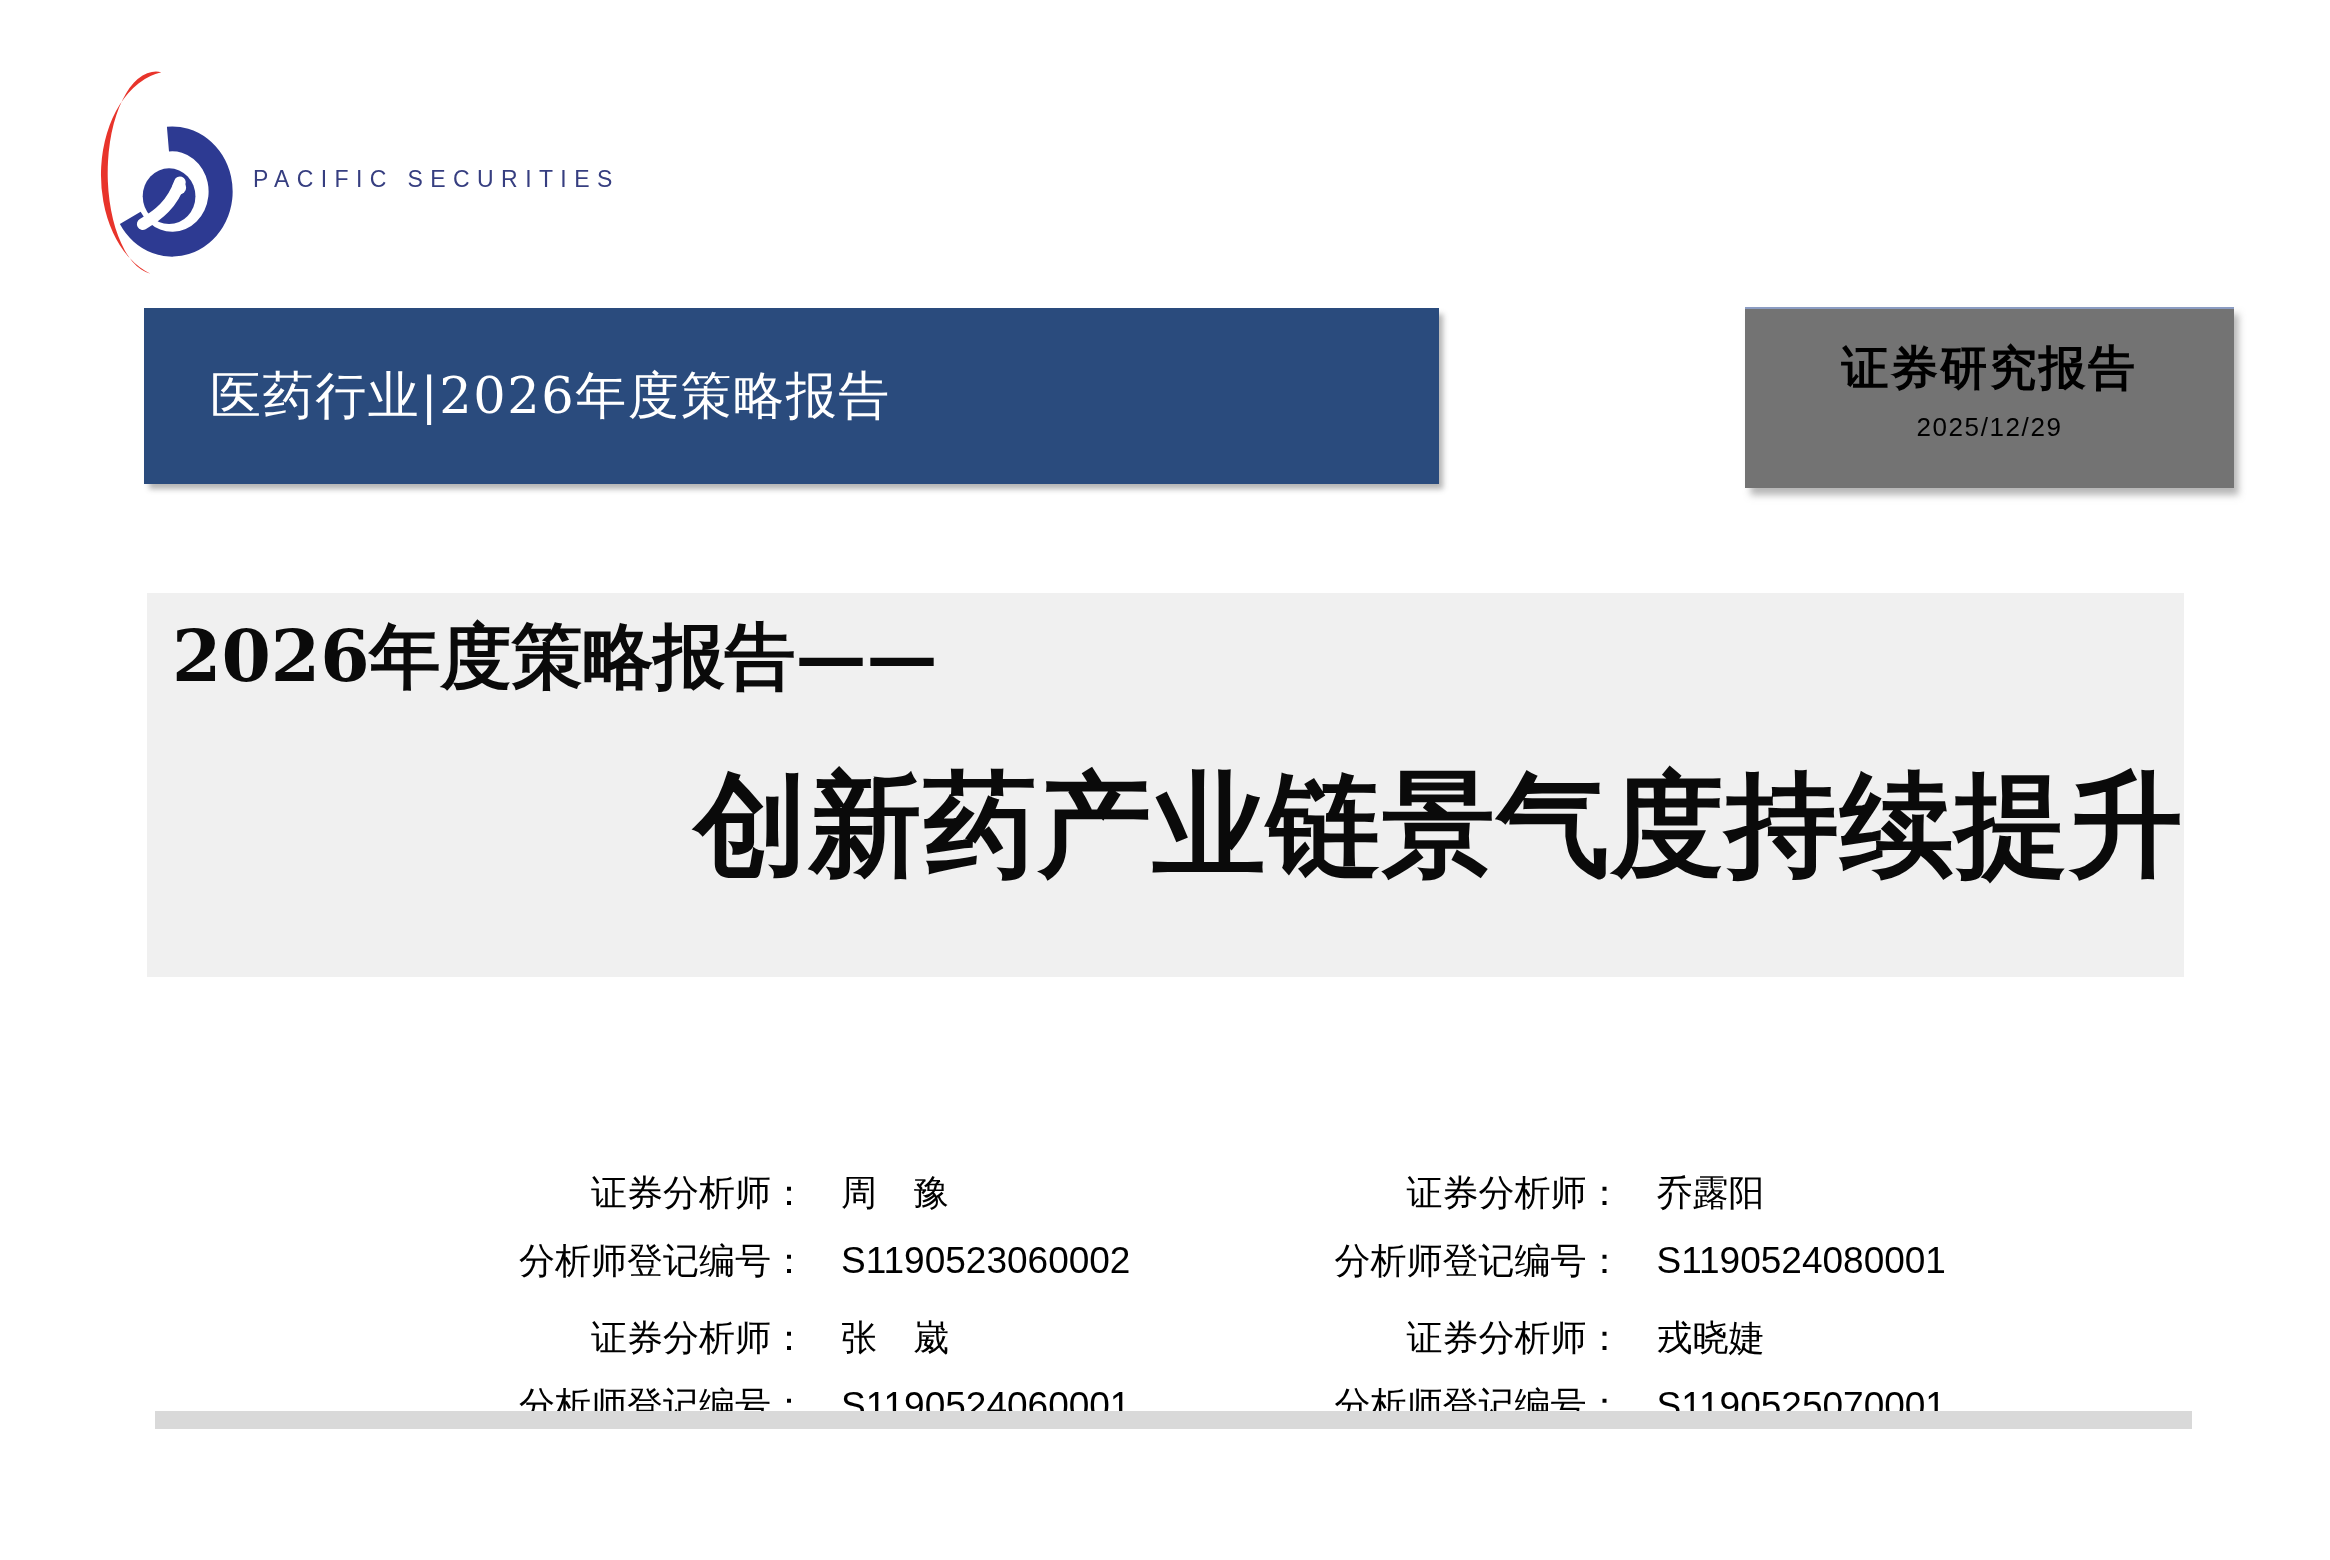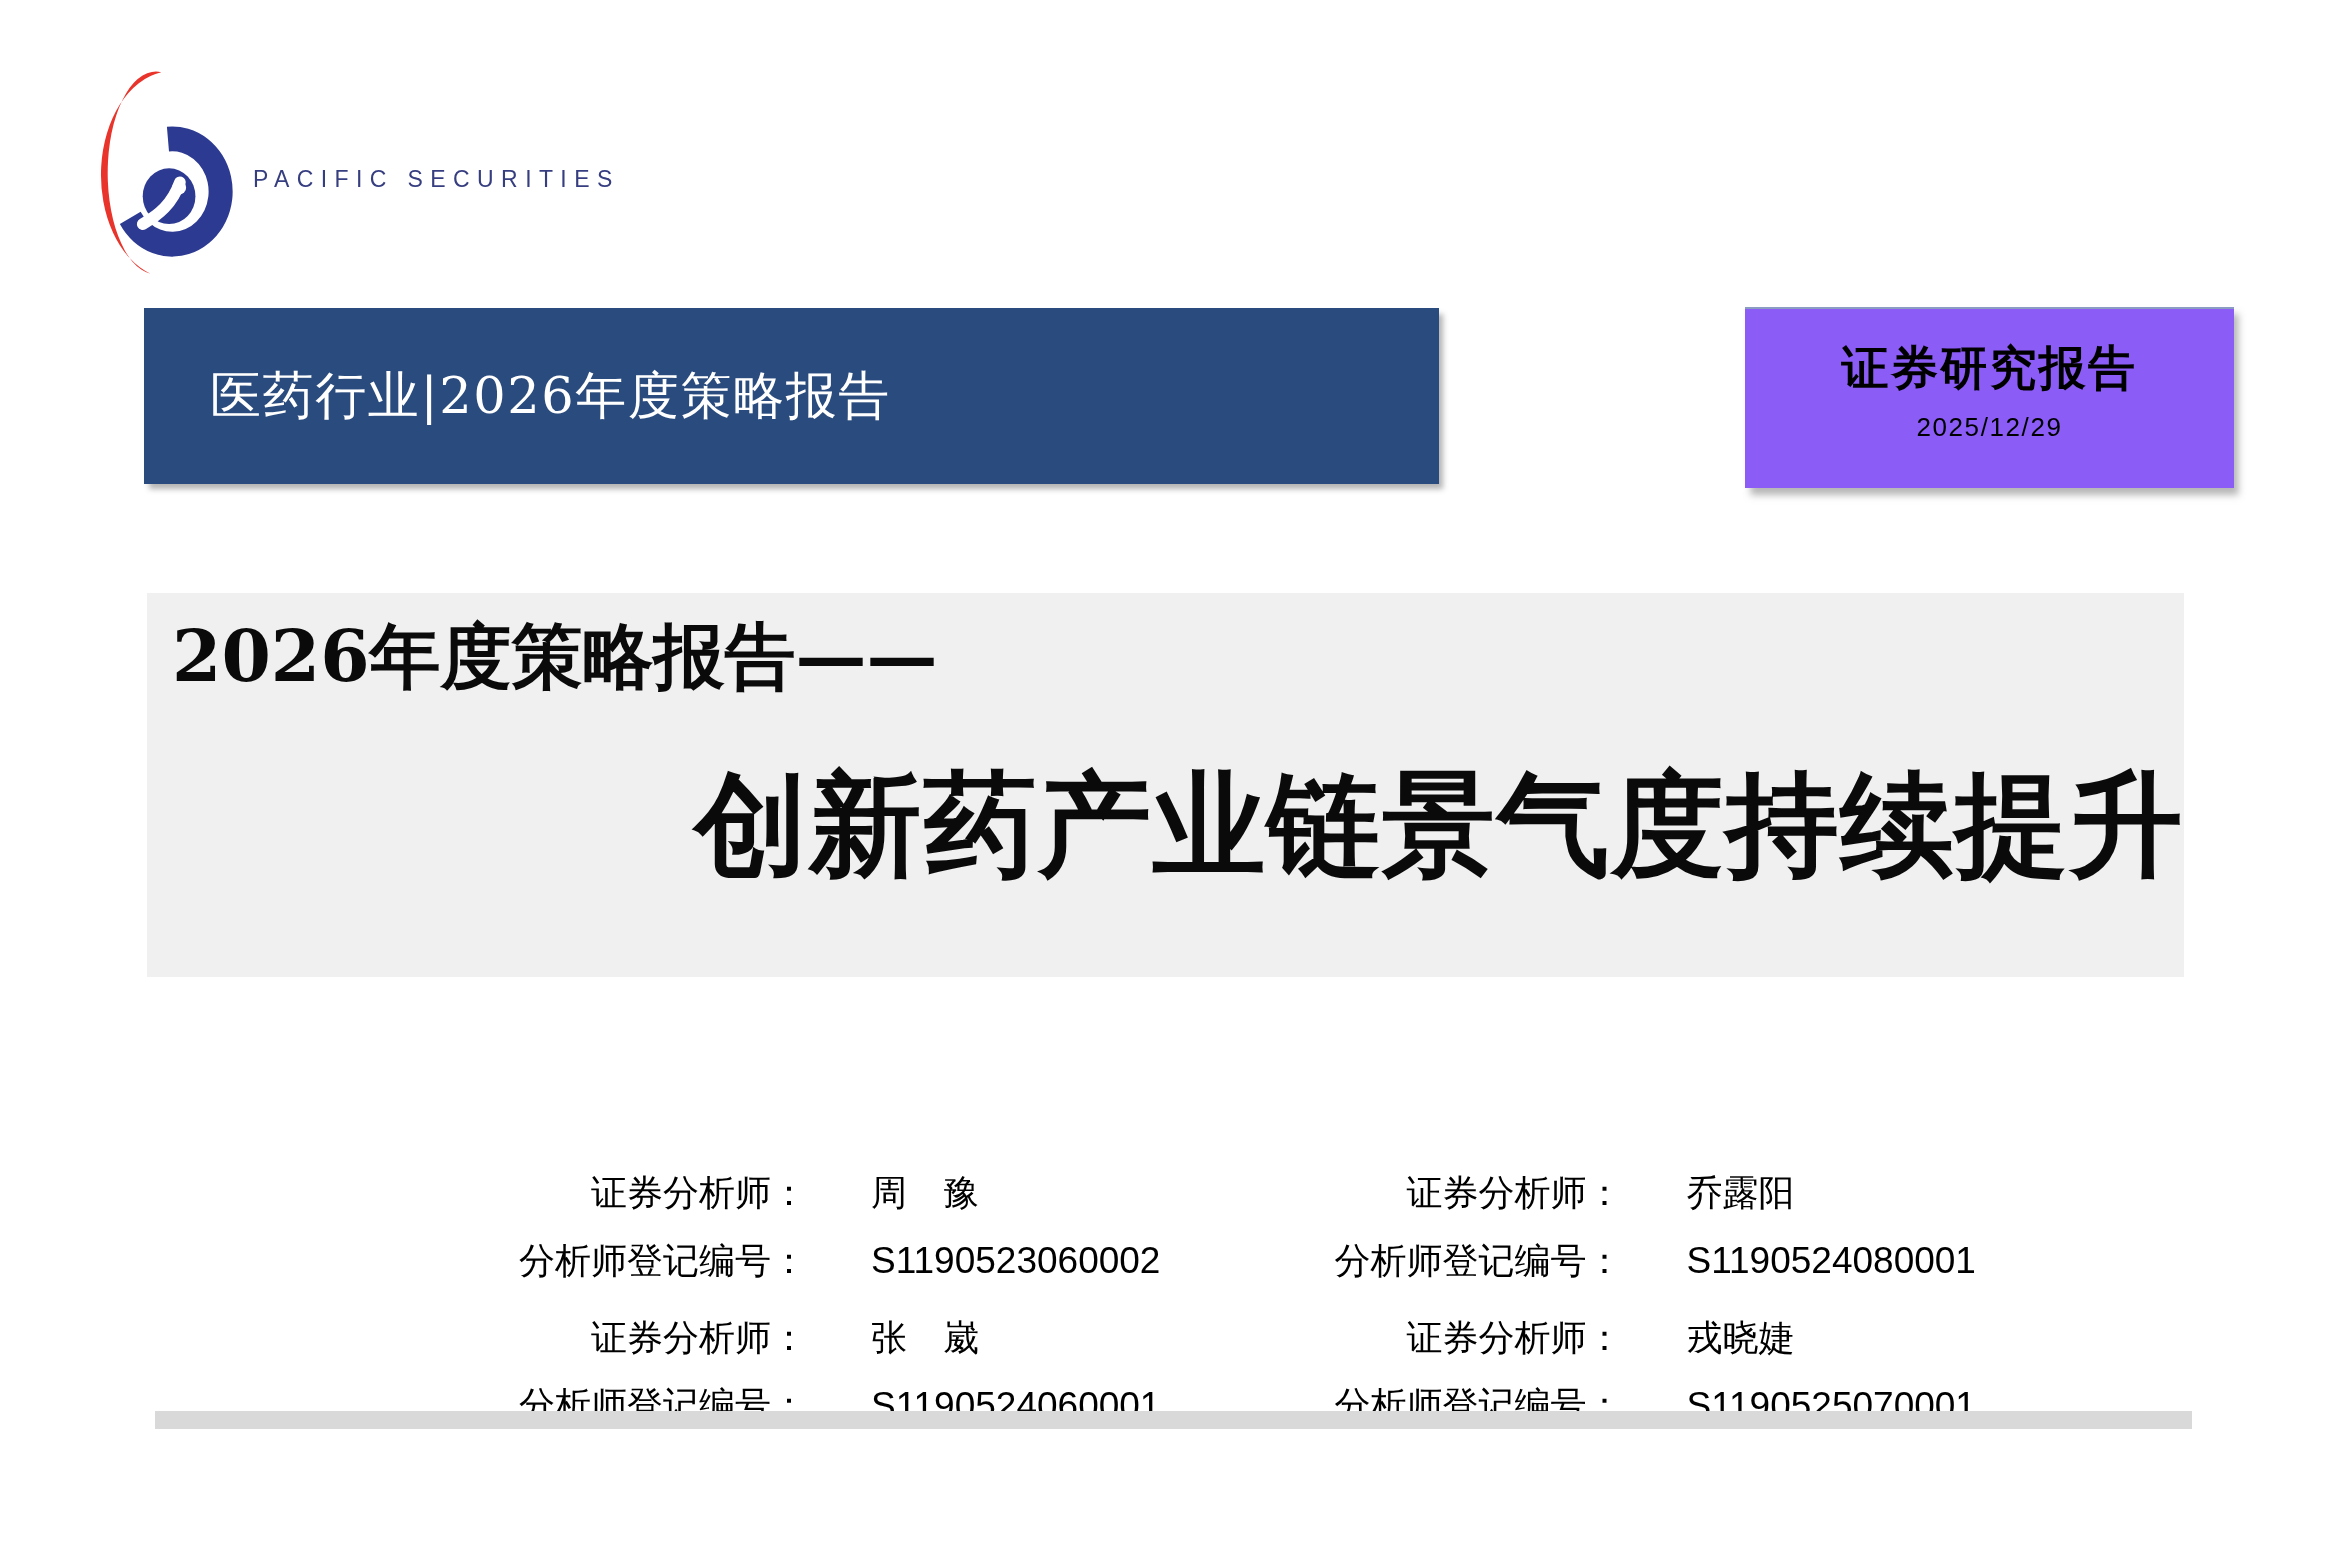--- a/index.html
+++ b/index.html
@@ -39,21 +39,21 @@
   }
   .banner-title{
     padding-left:66px; color:#ffffff; font-size:51px;
     letter-spacing:1.6px; white-space:nowrap;
   }
 
   
   .report-tag{
     position:absolute; left:1745px; top:307px;
     width:489px; height:181px;
-    background:#8b5cf6;
+    background:#737373;
     border-top:2.3px solid #8b9cc2;
     box-shadow:5.4px 7px 7px rgba(110,110,110,0.5);
     text-align:center;
   }
   .tag-title{
     margin-top:28px; font-size:47px; font-weight:bold; color:#000;
     letter-spacing:2.3px;
   }
   .tag-date{
     margin-top:12.4px; font-size:26px; color:#000; letter-spacing:1.6px;
@@ -83,21 +83,21 @@
     row-gap:28px;
   }
   .analyst-block{ }
   .arow{ display:flex; align-items:baseline; }
   .arow + .arow{ margin-top:18.6px;align-items:center; }
   .alabel{
     flex:0 0 419px; text-align:right;
     font-size:36px; color:#000; white-space:nowrap;
   }
   .avalue{
-    margin-left:64px; font-size:36px; color:#000; white-space:nowrap;
+    margin-left:34px; font-size:36px; color:#000; white-space:nowrap;
   }
   .avalue.reg{ font-size:37px; letter-spacing:0px; }
 
   
   .divider{
     position:absolute; left:155px; top:1411px;
     width:2037px; height:18px;
     background:#d9d9d9;
   }
 </style>

